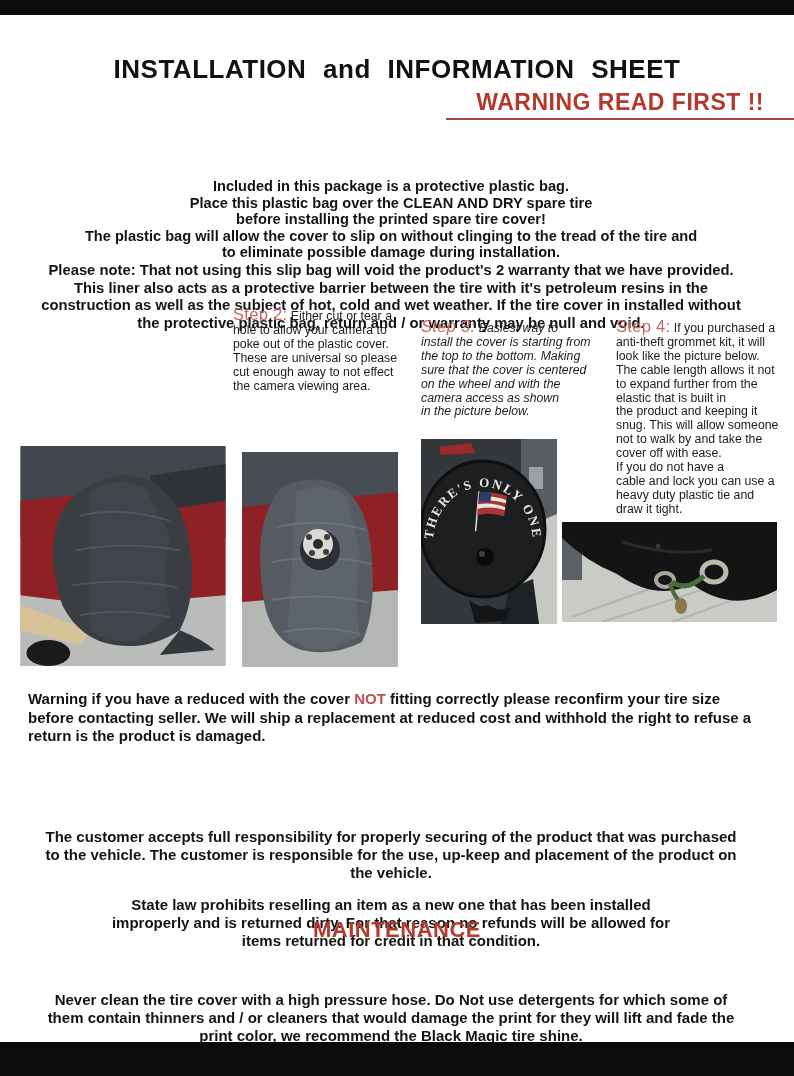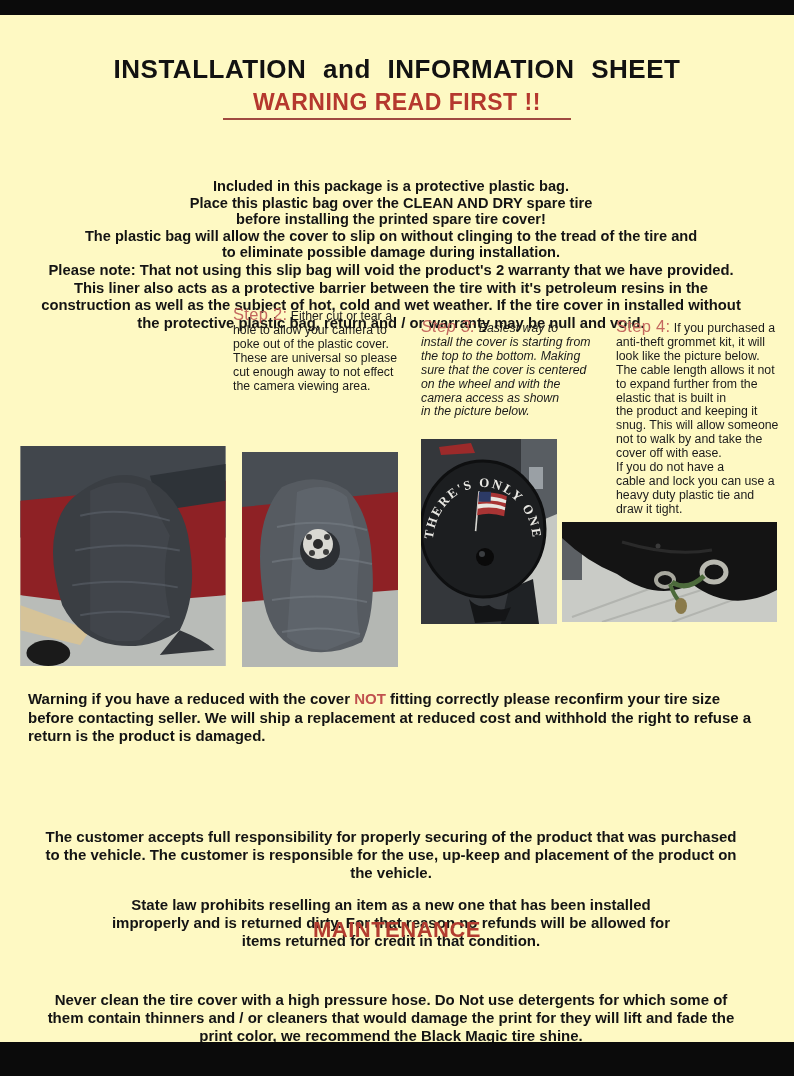--- a/index.html
+++ b/index.html
@@ -1,31 +1,31 @@
 <!DOCTYPE html>
 <html><head>
 <meta charset="utf-8">
 <style>
   * { margin:0; padding:0; box-sizing:border-box; }
   html,body { background:#222; }
   .page {
     position:relative; width:794px; height:1076px; margin:0 auto;
-    background:#fef9c3; overflow:hidden;
+    background:#ffffff; overflow:hidden;
     font-family:"Liberation Sans", sans-serif; color:#161616;
   }
   .bar { position:absolute; left:0; width:794px; background:#0b0b0b; }
   .bar-top { top:0; height:15px; }
   .bar-bottom { top:1042px; height:34px; }
 
   .title {
     position:absolute; top:54px; left:0; width:100%; text-align:center;
     font-size:26px; font-weight:bold; color:#121212;
     letter-spacing:0.5px; word-spacing:9px;
   }
-  .warn-head-wrap { position:absolute; top:89px; left:0; width:100%; text-align:center; }
+  .warn-head-wrap { position:absolute; top:89px; left:0; width:100%; text-align:right; }
   .warn-head {
     display:inline-block; font-size:23px; font-weight:bold; color:#b5382e;
     border-bottom:2px solid #a04a40; padding:0 30px 2px; letter-spacing:0.5px;
   }
 
   .centered-para {
     position:absolute; left:4px; width:774px; text-align:center;
     font-weight:bold; white-space:pre-line; color:#141414;margin-top:48px;
   }
   .intro1 { top:130px; font-size:14.6px; line-height:16.6px; }

